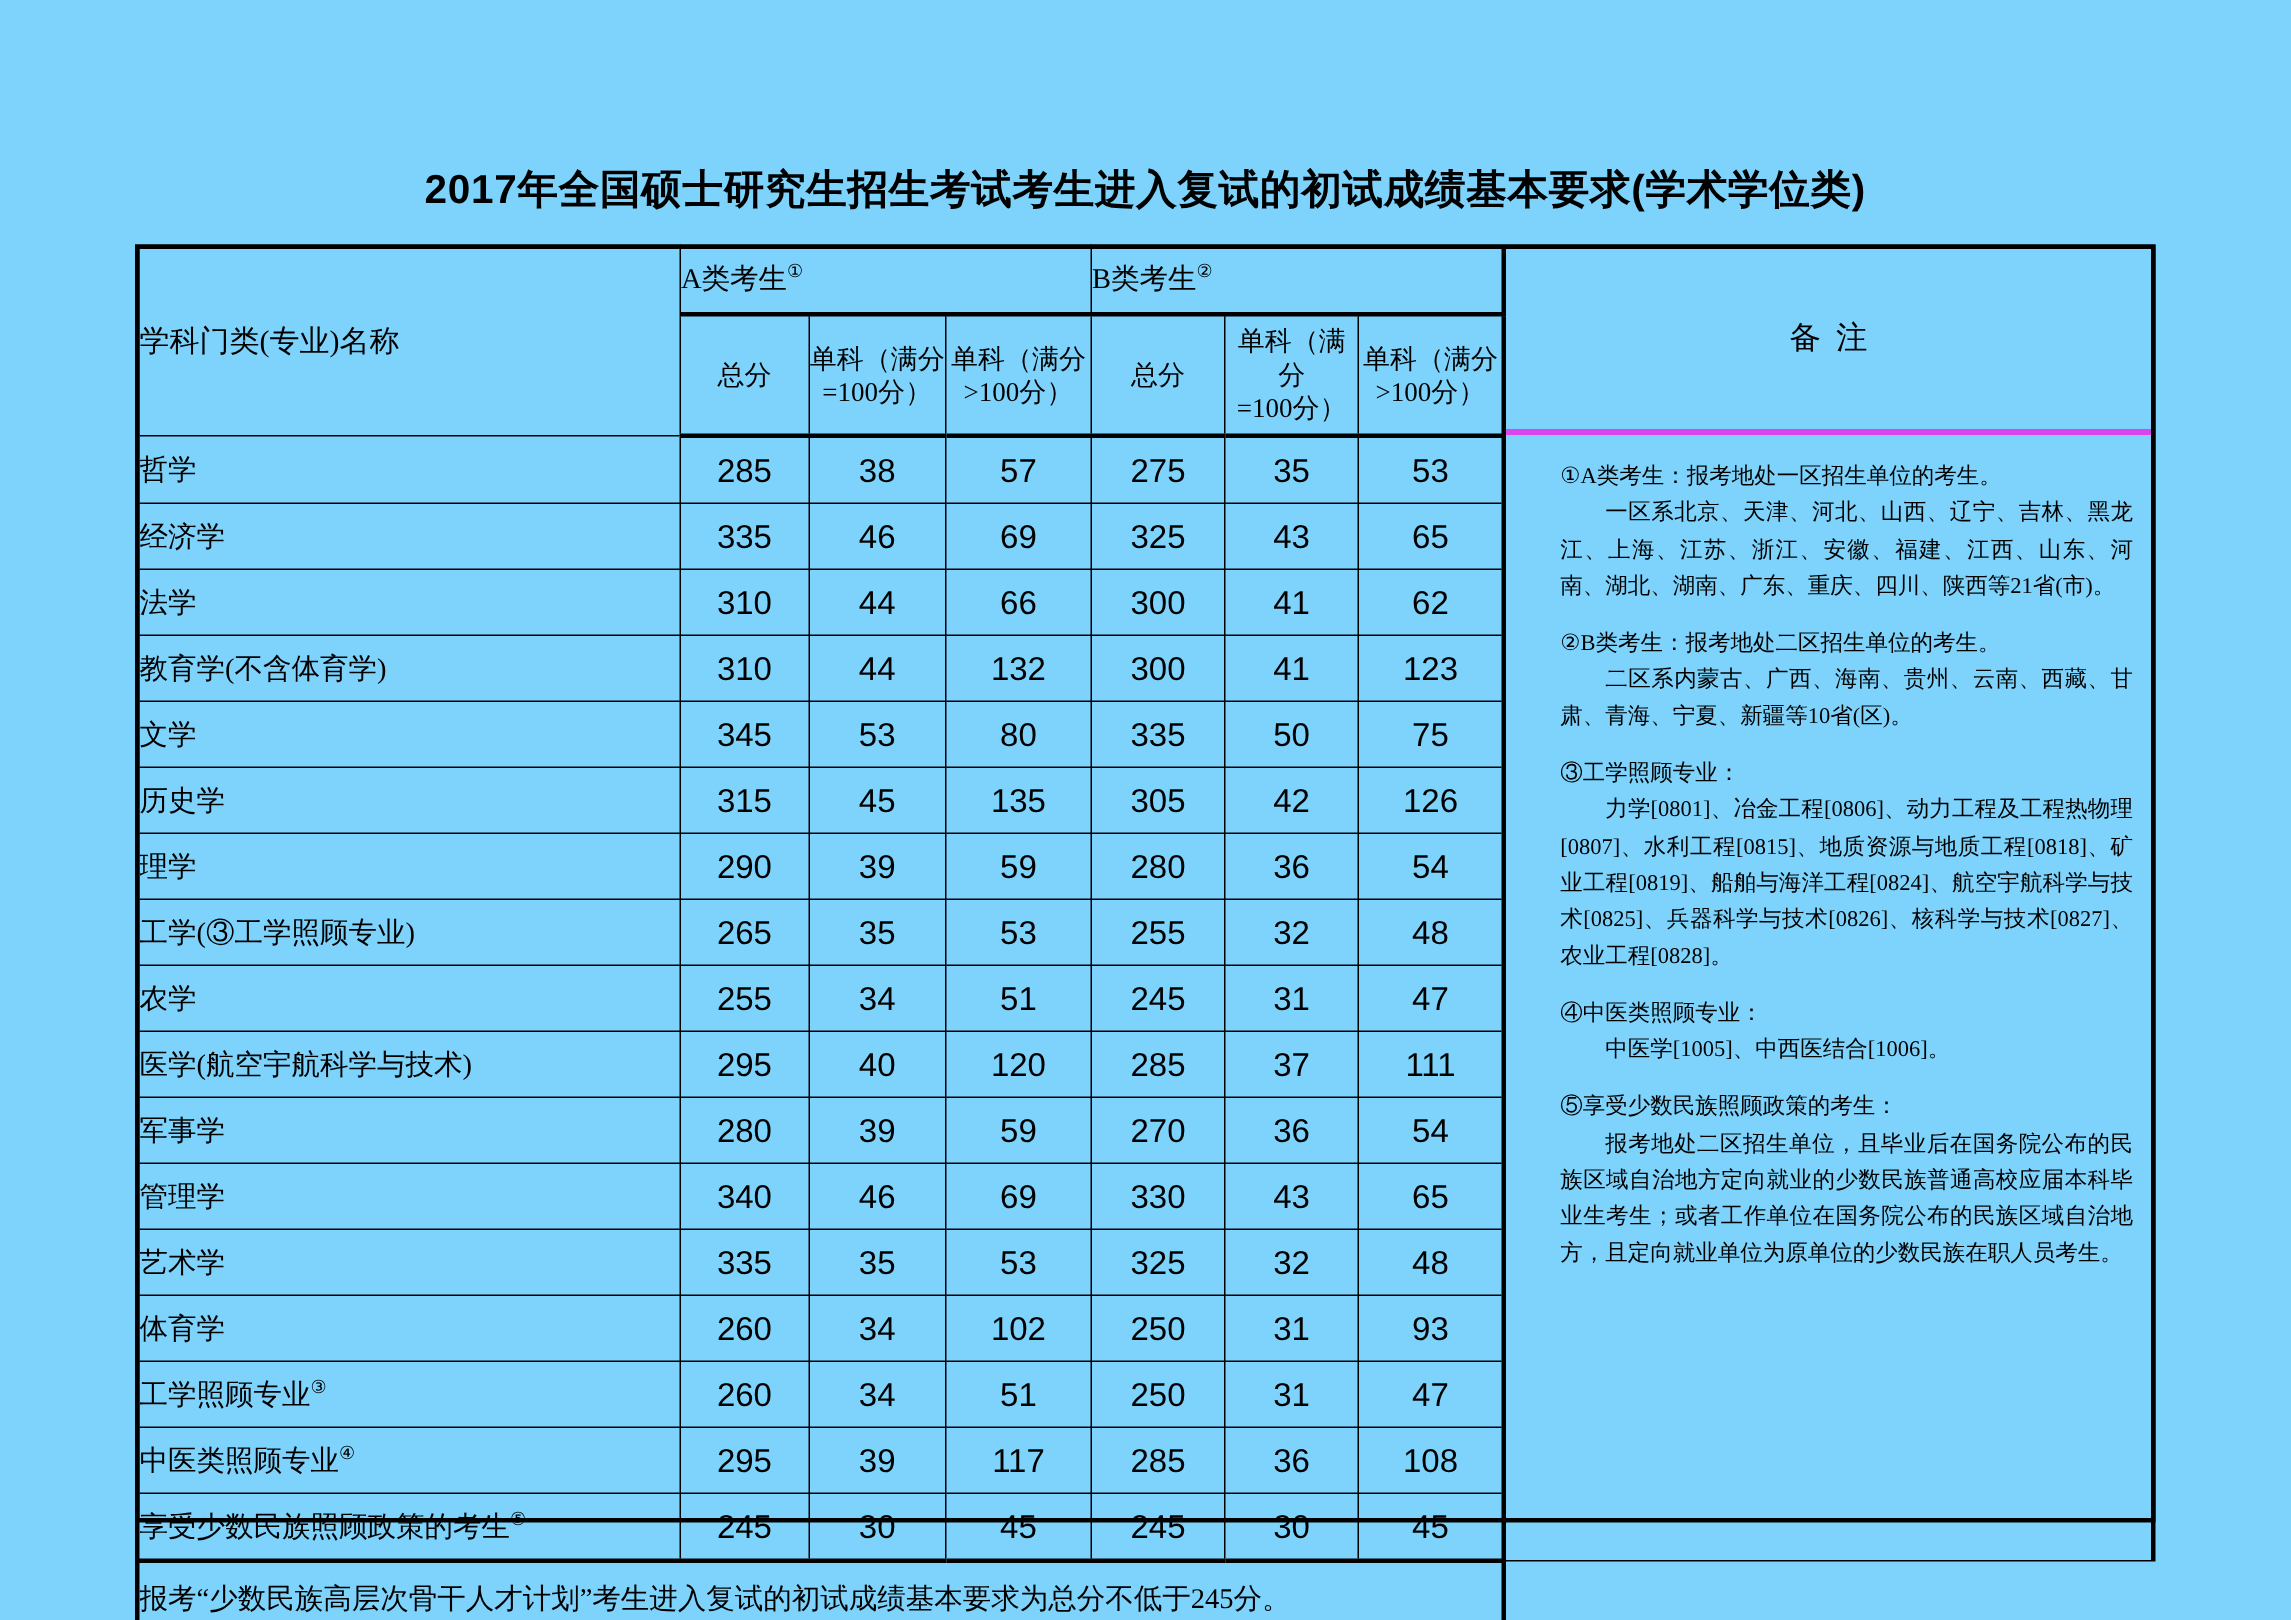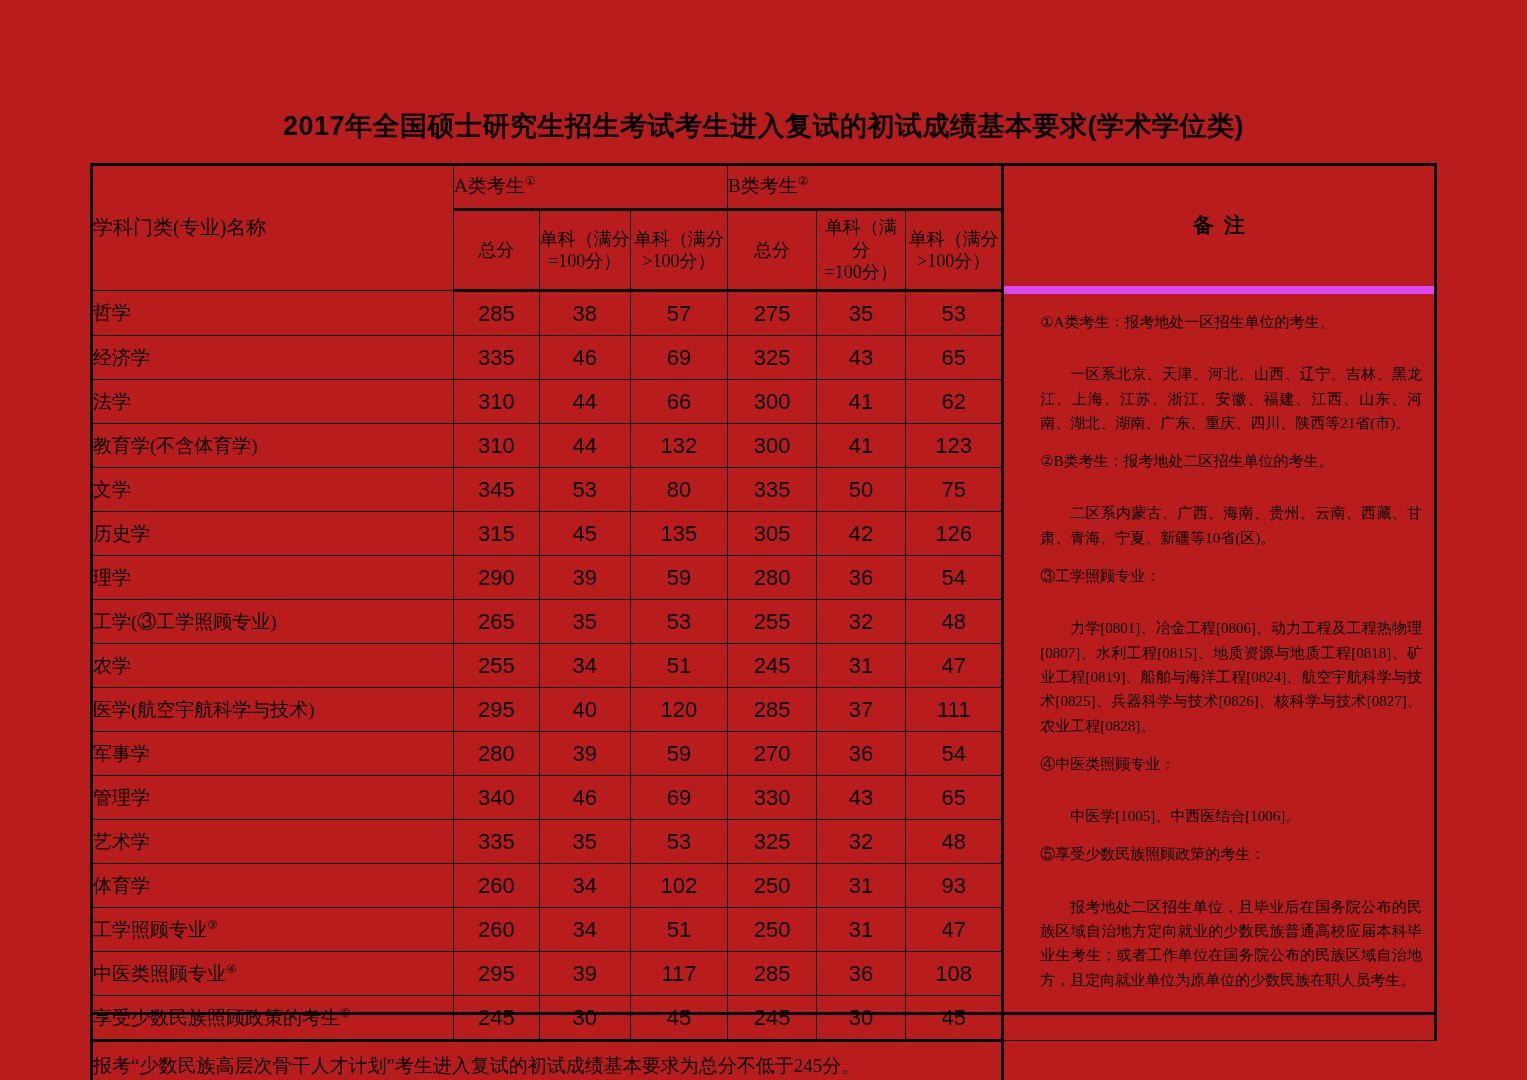--- a/index.html
+++ b/index.html
@@ -11,21 +11,21 @@
     width: 1527px;
     height: 1080px;
     font-family: "Liberation Serif", "DejaVu Serif", serif;
     color: #000000;
     overflow: hidden;
   }
   .page {
     position: relative;
     width: 1527px;
     height: 1080px;
-    background: #b91c1c;
+    background: #7dd3fc;
   }
   .doc-title {
     position: absolute;
     left: 0;
     top: 108px;
     width: 1527px;
     text-align: center;
     font-size: 27px;
     font-weight: bold;
     letter-spacing: 0.5px;
@@ -112,21 +112,21 @@
   }
   .notes-cell {
     vertical-align: top;
     padding: 16px 12px 10px 10px;
     font-size: 15px;
     line-height: 1.62;
     text-align: justify;
   }
   .note-block { margin-bottom: 0; }
   .note-gap { height: 14px; }
-  .note-ind { text-indent: 2em; margin-top: 28px; }
+  .note-ind { text-indent: 2em; }
 </style>
 </head>
 <body>
 
 <div class="page">
 
   <div class="doc-title">2017年全国硕士研究生招生考试考生进入复试的初试成绩基本要求(学术学位类)</div>
 
   <div class="table-wrap">
     <table class="score-table">
@@ -141,21 +141,21 @@
         <col style="width:379px">
       </colgroup>
       <tbody>
 
         <tr>
           <td class="hdr-rowname thick-l" rowspan="2">学科门类(专业)名称</td>
           <td class="hdr-group thick-b" colspan="3"><span>A类考生</span><span class="sup">①</span></td>
           <td class="hdr-group thick-b thick-r" colspan="3"><span>B类考生</span><span class="sup">②</span></td>
           <td class="hdr-notes thick-r" rowspan="19">
             <div style="height:100%;display:flex;flex-direction:column;">
-              <div style="height:122px;display:flex;align-items:center;justify-content:center;border-bottom:8px solid #d946ef;font-weight:bold;">备注</div>
+              <div style="height:122px;display:flex;align-items:center;justify-content:center;border-bottom:4px solid #d946ef;">备注</div>
               <div class="notes-cell" style="flex:1;letter-spacing:normal;text-indent:0;padding-left:36px;">
                 <div class="note-block">①A类考生：报考地处一区招生单位的考生。</div>
                 <div class="note-block note-ind">一区系北京、天津、河北、山西、辽宁、吉林、黑龙江、上海、江苏、浙江、安徽、福建、江西、山东、河南、湖北、湖南、广东、重庆、四川、陕西等21省(市)。</div>
                 <div class="note-gap"></div>
                 <div class="note-block">②B类考生：报考地处二区招生单位的考生。</div>
                 <div class="note-block note-ind">二区系内蒙古、广西、海南、贵州、云南、西藏、甘肃、青海、宁夏、新疆等10省(区)。</div>
                 <div class="note-gap"></div>
                 <div class="note-block">③工学照顾专业：</div>
                 <div class="note-block note-ind">力学[0801]、冶金工程[0806]、动力工程及工程热物理[0807]、水利工程[0815]、地质资源与地质工程[0818]、矿业工程[0819]、船舶与海洋工程[0824]、航空宇航科学与技术[0825]、兵器科学与技术[0826]、核科学与技术[0827]、农业工程[0828]。</div>
                 <div class="note-gap"></div>

